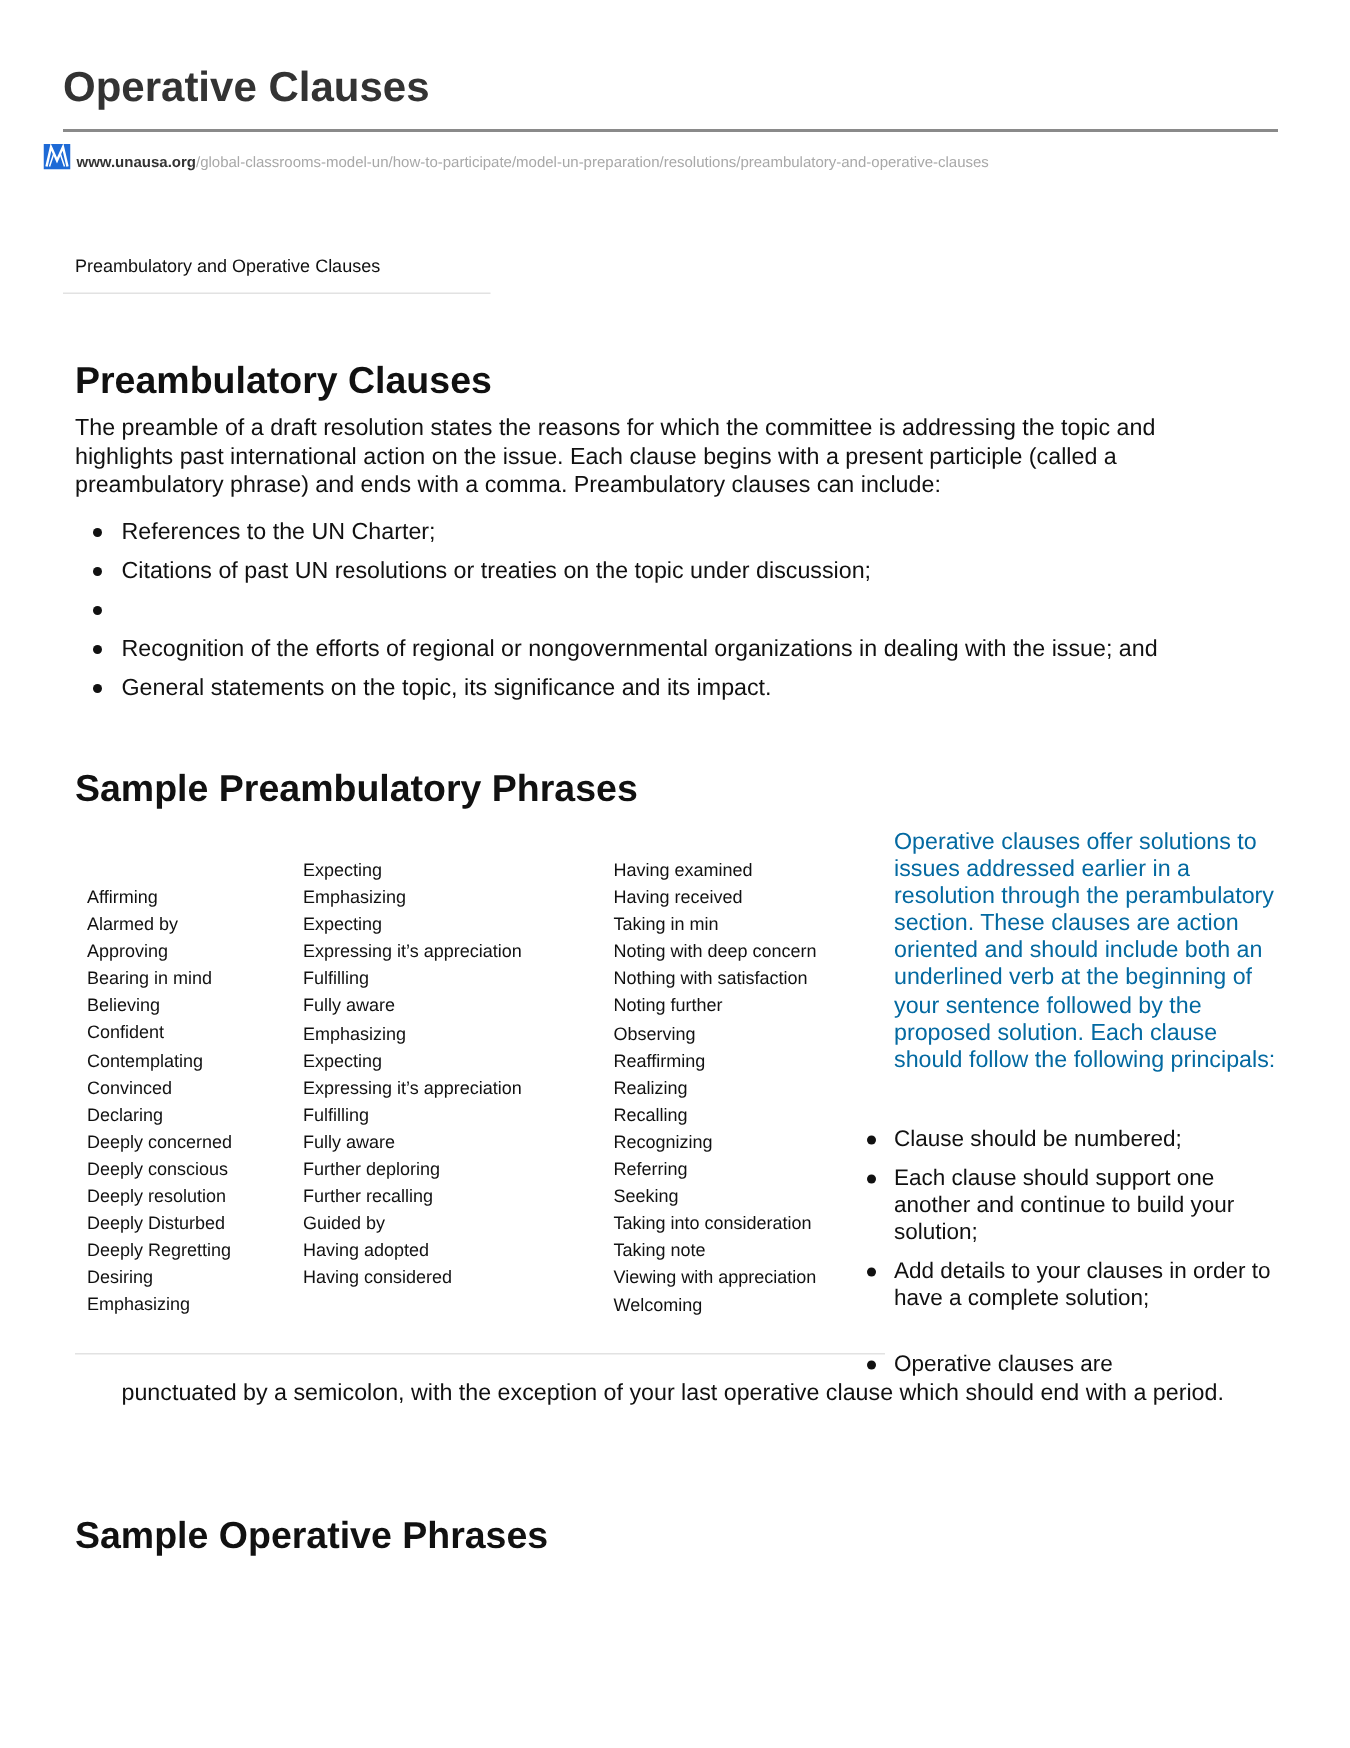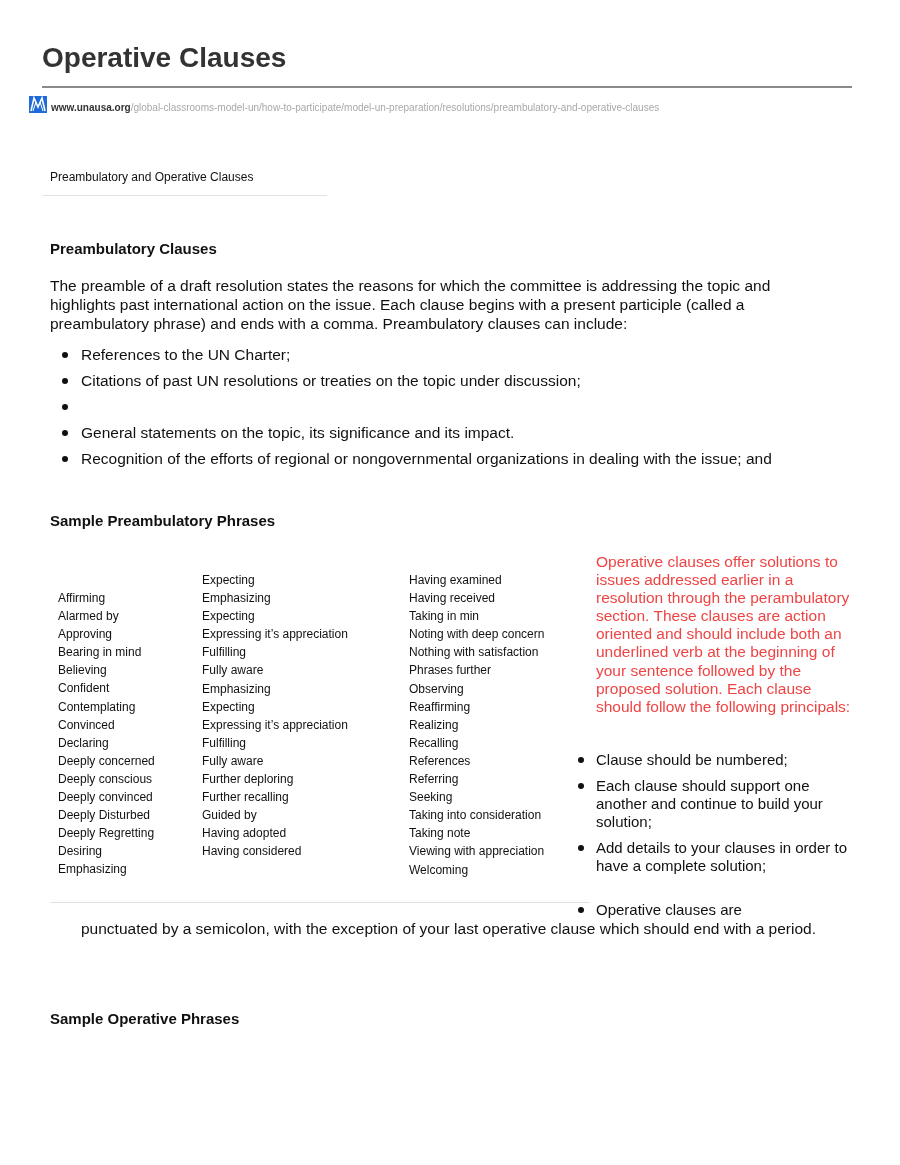--- a/index.html
+++ b/index.html
@@ -10,37 +10,37 @@
   .page-title { left: 42px; top: 42px; font-size: 28px; font-weight: bold; color: #333; letter-spacing: 0; }
   .title-rule { left: 42px; top: 86px; width: 810px; height: 2px; background: #8a8a8a; }
 
   .source { left: 29px; top: 96px; width: 700px; font-size: 10px; line-height: 19px; color: #a8a8a8; }
   .source .logo { display: inline-block; width: 18px; height: 17px; vertical-align: -2px; margin-right: 4px; }
   .source .domain { color: #333; font-weight: bold; }
 
   .toc-link { left: 50px; top: 170px; font-size: 12px; color: #111; }
   .toc-rule { left: 42px; top: 195px; width: 285px; height: 1px; background: #e2e2e2; }
 
-  .h2 { font-size: 15px; font-weight: bold; color: #111; }
+  .h2 { font-size: 25px; font-weight: bold; color: #111; }
   .h2-pre { left: 50px; top: 240px; }
   .intro { left: 50px; top: 276px; width: 760px; font-size: 15.5px; line-height: 19px; color: #111; }
 
   .bullets { left: 62px; top: 345px; width: 780px; list-style: none; font-size: 15.5px; color: #111; }
   .bullets li { position: relative; padding-left: 19px; height: 26px; line-height: 19px; }
   .bullets li .dot { position: absolute; left: 0; top: 7px; width: 6px; height: 6px; border-radius: 50%; background: #111; }
 
   .h2-sample { left: 50px; top: 512px; }
 
   .col { font-size: 12px; line-height: 18.1px; color: #111; white-space: nowrap; }
   .col div { height: 18.1px; }
   .col1 { left: 58px; top: 589px; }
   .col2 { left: 202px; top: 571px; }
   .col3 { left: 409px; top: 571px; }
 
-  .op-para { left: 596px; top: 553px; width: 260px; font-size: 15.5px; line-height: 18.1px; color: #ef4444; }
+  .op-para { left: 596px; top: 553px; width: 260px; font-size: 15.5px; line-height: 18.1px; color: #0369a1; }
   .op-list { left: 578px; top: 751px; width: 275px; list-style: none; font-size: 15px; line-height: 18.1px; color: #111; }
   .op-list li { position: relative; padding-left: 18px; margin-bottom: 8px; }
   .op-list li .dot { position: absolute; left: 0; top: 6px; width: 6px; height: 6px; border-radius: 50%; background: #111; }
   .op-list li.last { position: absolute; left: 0; top: 150px; width: 270px; }
 
   .table-rule { left: 50px; top: 902px; width: 540px; height: 1px; background: #e2e2e2; }
 
   .continuation { left: 81px; top: 919px; width: 740px; font-size: 15.5px; line-height: 19px; color: #111; }
 
   .h2-op { left: 50px; top: 1010px; }
@@ -66,39 +66,39 @@
 <a class="abs toc-link">Preambulatory and Operative Clauses</a>
 <div class="abs toc-rule"></div>
 
 <h2 class="abs h2 h2-pre">Preambulatory Clauses</h2>
 <p class="abs intro">The preamble of a draft resolution states the reasons for which the committee is addressing the topic and highlights past international action on the issue. Each clause begins with a present participle (called a preambulatory phrase) and ends with a comma. Preambulatory clauses can include:</p>
 
 <ul class="abs bullets">
   <li><span class="dot"></span><span>References to the UN Charter;</span></li>
   <li><span class="dot"></span><span>Citations of past UN resolutions or treaties on the topic under discussion;</span></li>
   <li><span class="dot"></span></li>
+  <li><span class="dot"></span><span>Recognition of the efforts of regional or nongovernmental organizations in dealing with the issue; and</span></li>
   <li><span class="dot"></span><span>General statements on the topic, its significance and its impact.</span></li>
-  <li><span class="dot"></span><span>Recognition of the efforts of regional or nongovernmental organizations in dealing with the issue; and</span></li>
 </ul>
 
 <h2 class="abs h2 h2-sample">Sample Preambulatory Phrases</h2>
 
 <div class="abs col col1">
     <div>Affirming</div>
     <div>Alarmed by</div>
     <div>Approving</div>
     <div>Bearing in mind</div>
     <div>Believing</div>
     <div>Confident</div>
     <div>Contemplating</div>
     <div>Convinced</div>
     <div>Declaring</div>
     <div>Deeply concerned</div>
     <div>Deeply conscious</div>
-    <div>Deeply convinced</div>
+    <div>Deeply resolution</div>
     <div>Deeply Disturbed</div>
     <div>Deeply Regretting</div>
     <div>Desiring</div>
     <div>Emphasizing</div>
   </div>
 <div class="abs col col2">
     <div>Expecting</div>
     <div>Emphasizing</div>
     <div>Expecting</div>
     <div>Expressing it’s appreciation</div>
@@ -114,26 +114,26 @@
     <div>Guided by</div>
     <div>Having adopted</div>
     <div>Having considered</div>
   </div>
 <div class="abs col col3">
     <div>Having examined</div>
     <div>Having received</div>
     <div>Taking in min</div>
     <div>Noting with deep concern</div>
     <div>Nothing with satisfaction</div>
-    <div>Phrases further</div>
+    <div>Noting further</div>
     <div>Observing</div>
     <div>Reaffirming</div>
     <div>Realizing</div>
     <div>Recalling</div>
-    <div>References</div>
+    <div>Recognizing</div>
     <div>Referring</div>
     <div>Seeking</div>
     <div>Taking into consideration</div>
     <div>Taking note</div>
     <div>Viewing with appreciation</div>
     <div>Welcoming</div>
   </div>
 
 <p class="abs op-para">Operative clauses offer solutions to issues addressed earlier in a resolution through the perambulatory section.  These clauses are action oriented and should include both an underlined verb at the beginning of your sentence followed by the proposed solution.  Each clause should follow the following principals:</p>
 

